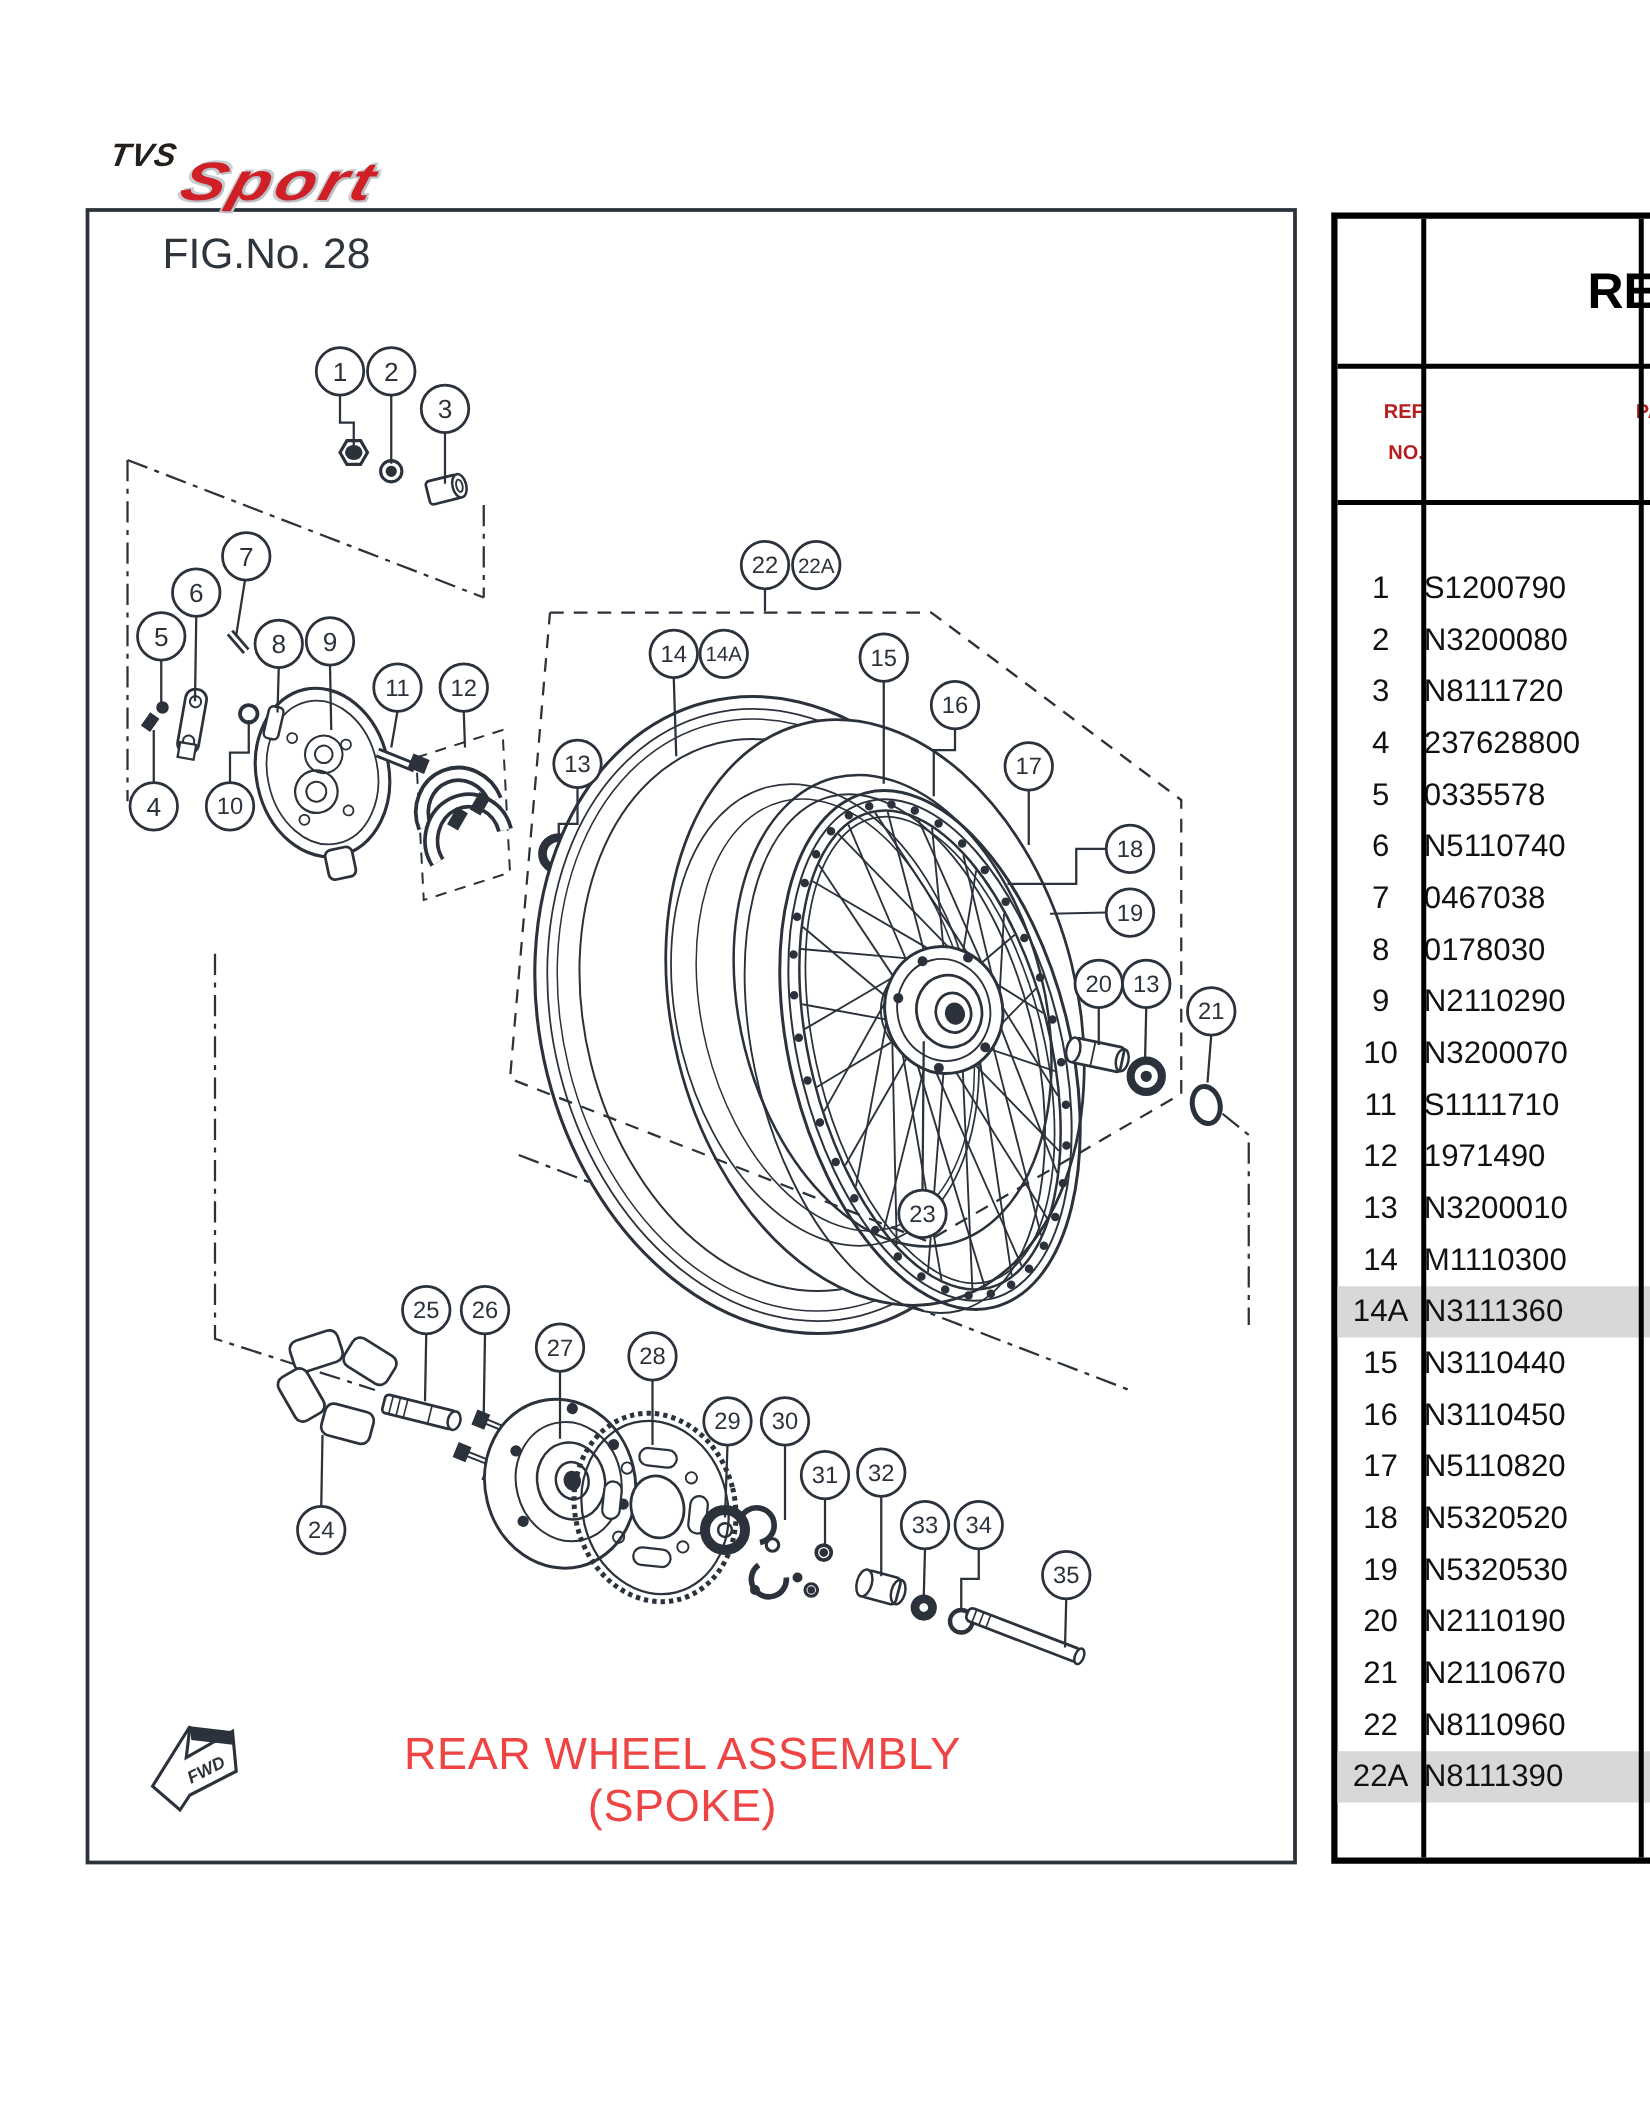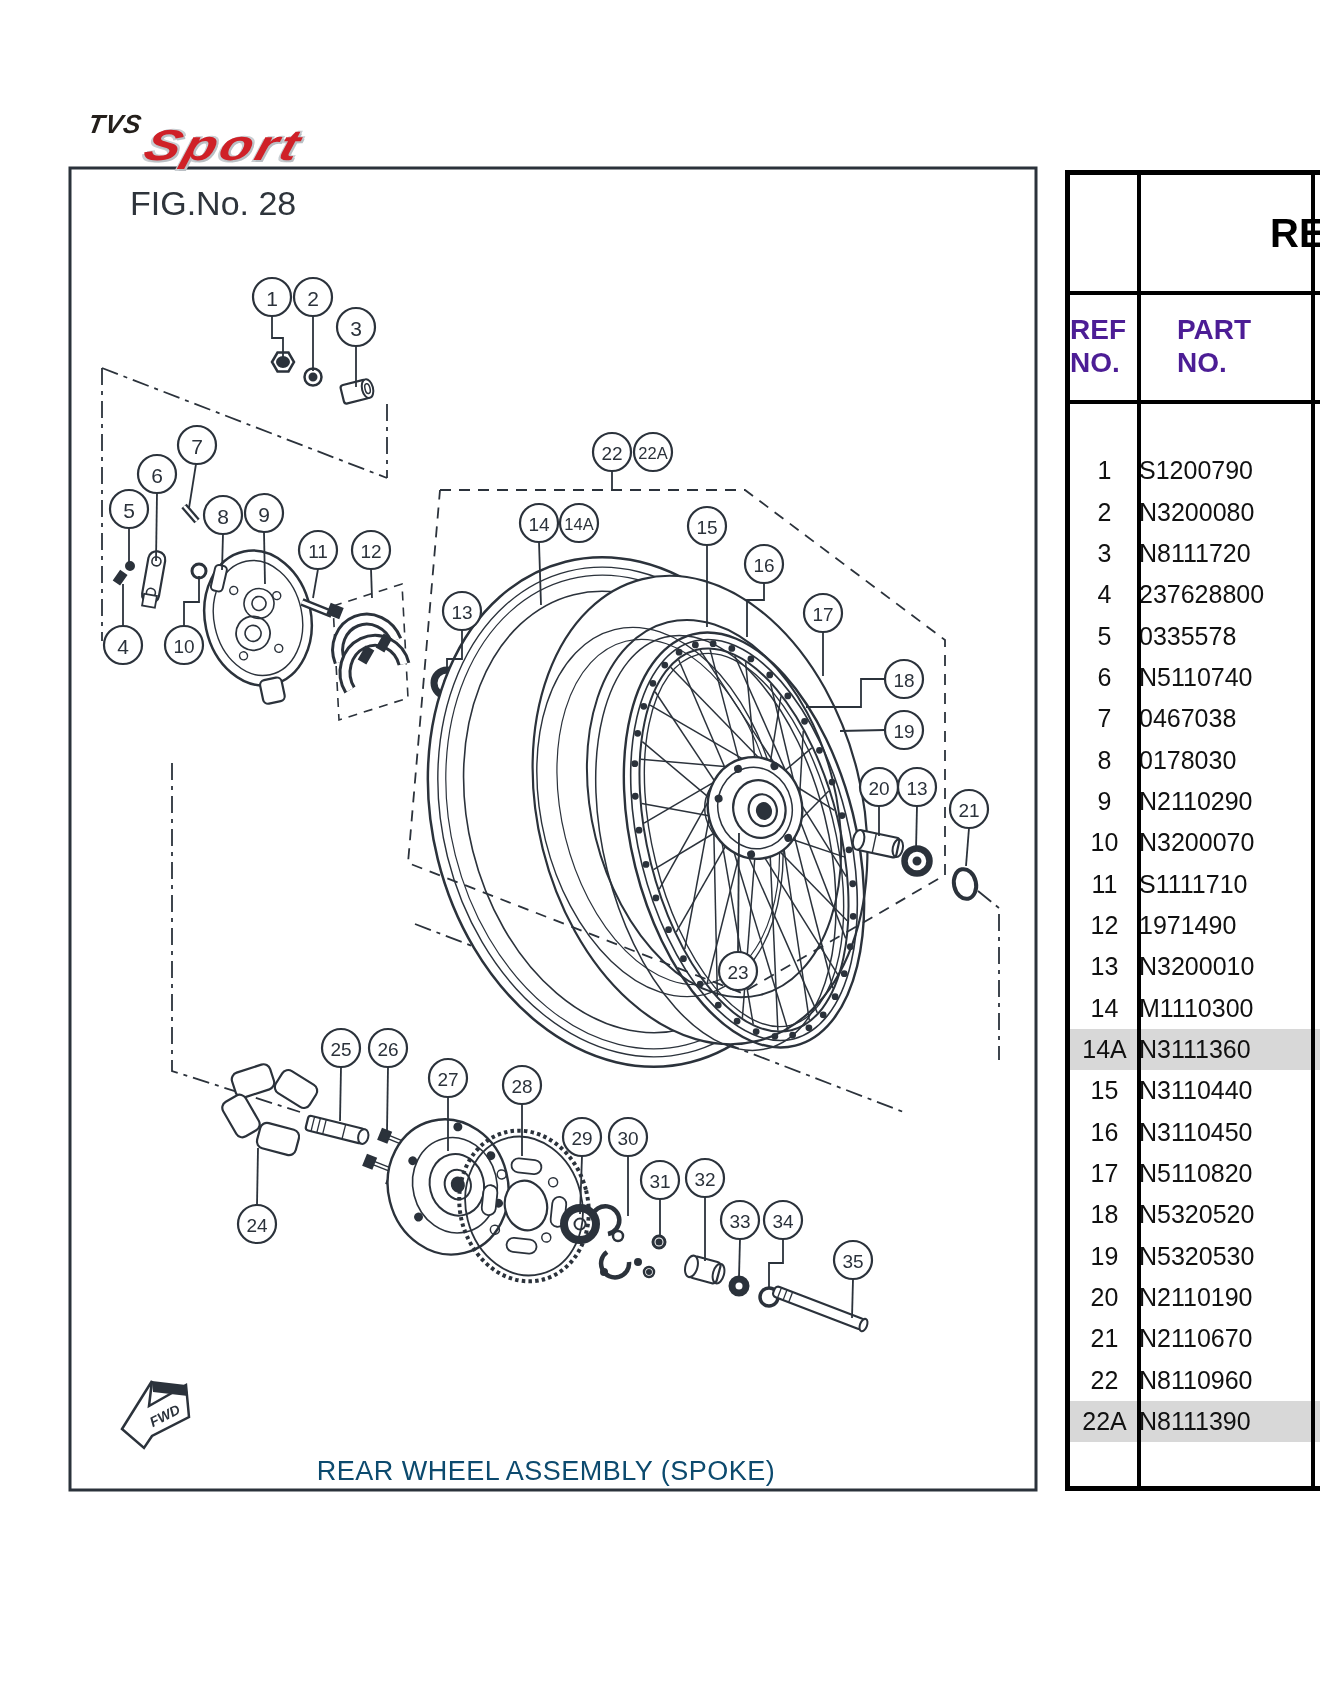--- a/index.html
+++ b/index.html
@@ -10,30 +10,30 @@
 
   
   .logo{position:absolute;left:86px;top:100px;width:278px;height:66px;background:#fff;
         display:flex;align-items:flex-end;z-index:6;}
   .logo-tvs{font-style:italic;font-weight:bold;font-size:26px;color:#241f1b;
             transform:skewX(-10deg);letter-spacing:1px;padding-bottom:26px;}
   .logo-sport{font-style:italic;font-weight:bold;font-size:54px;line-height:52px;color:#cf2027;
               transform:skewX(-16deg) scaleY(.8);transform-origin:left bottom;letter-spacing:3px;
               text-shadow:2px 2px 0 #b9bfc4,-2px 2px 0 #c9ced2,2px -2px 0 #c9ced2;}
   .fig-label{position:absolute;left:130px;top:184px;font-size:34px;color:#2e343b;z-index:6;}
-  .drawing-title{position:absolute;left:286px;top:1456px;width:520px;text-align:center;
-                 font-size:27px;letter-spacing:.5px;color:#0c4a6e;z-index:6;}
+  .drawing-title{position:absolute;left:286px;top:1382px;width:520px;text-align:center;
+                 font-size:36px;letter-spacing:.5px;color:#ef4444;z-index:6;}
 
   
   .ptable{position:absolute;left:1065px;top:170px;width:415px;height:1321px;
           border:5px solid #000;box-sizing:border-box;background:#fff;z-index:5;}
   .t-title{height:116px;border-bottom:4px solid #000;display:flex;align-items:center;}
   .t-title-text{padding-left:200px;font-size:40px;font-weight:bold;white-space:nowrap;color:#000;}
   .t-colhead{height:105px;border-bottom:4px solid #000;position:relative;}
-  .th{position:absolute;top:18px;text-align:left;font-weight:bold;font-size:28px;line-height:33px;color:#4c1d95;}
+  .th{position:absolute;top:18px;text-align:right;font-weight:bold;font-size:16px;line-height:33px;color:#b91c1c;}
   .th-ref{left:0;width:69px;}
   .th-part{left:71px;width:174px;padding-left:36px;}
   .t-data{padding-top:46px;}
   .t-row{display:flex;height:41.35px;align-items:center;font-size:25px;}
   .c-ref{width:69px;text-align:center;}
   .c-part{width:172px;text-align:left;}
   .vline{position:absolute;top:0;bottom:0;width:4px;background:#000;z-index:4;}
   .vline1{left:67px;} .vline2{left:241px;}
 </style>
 </head>

